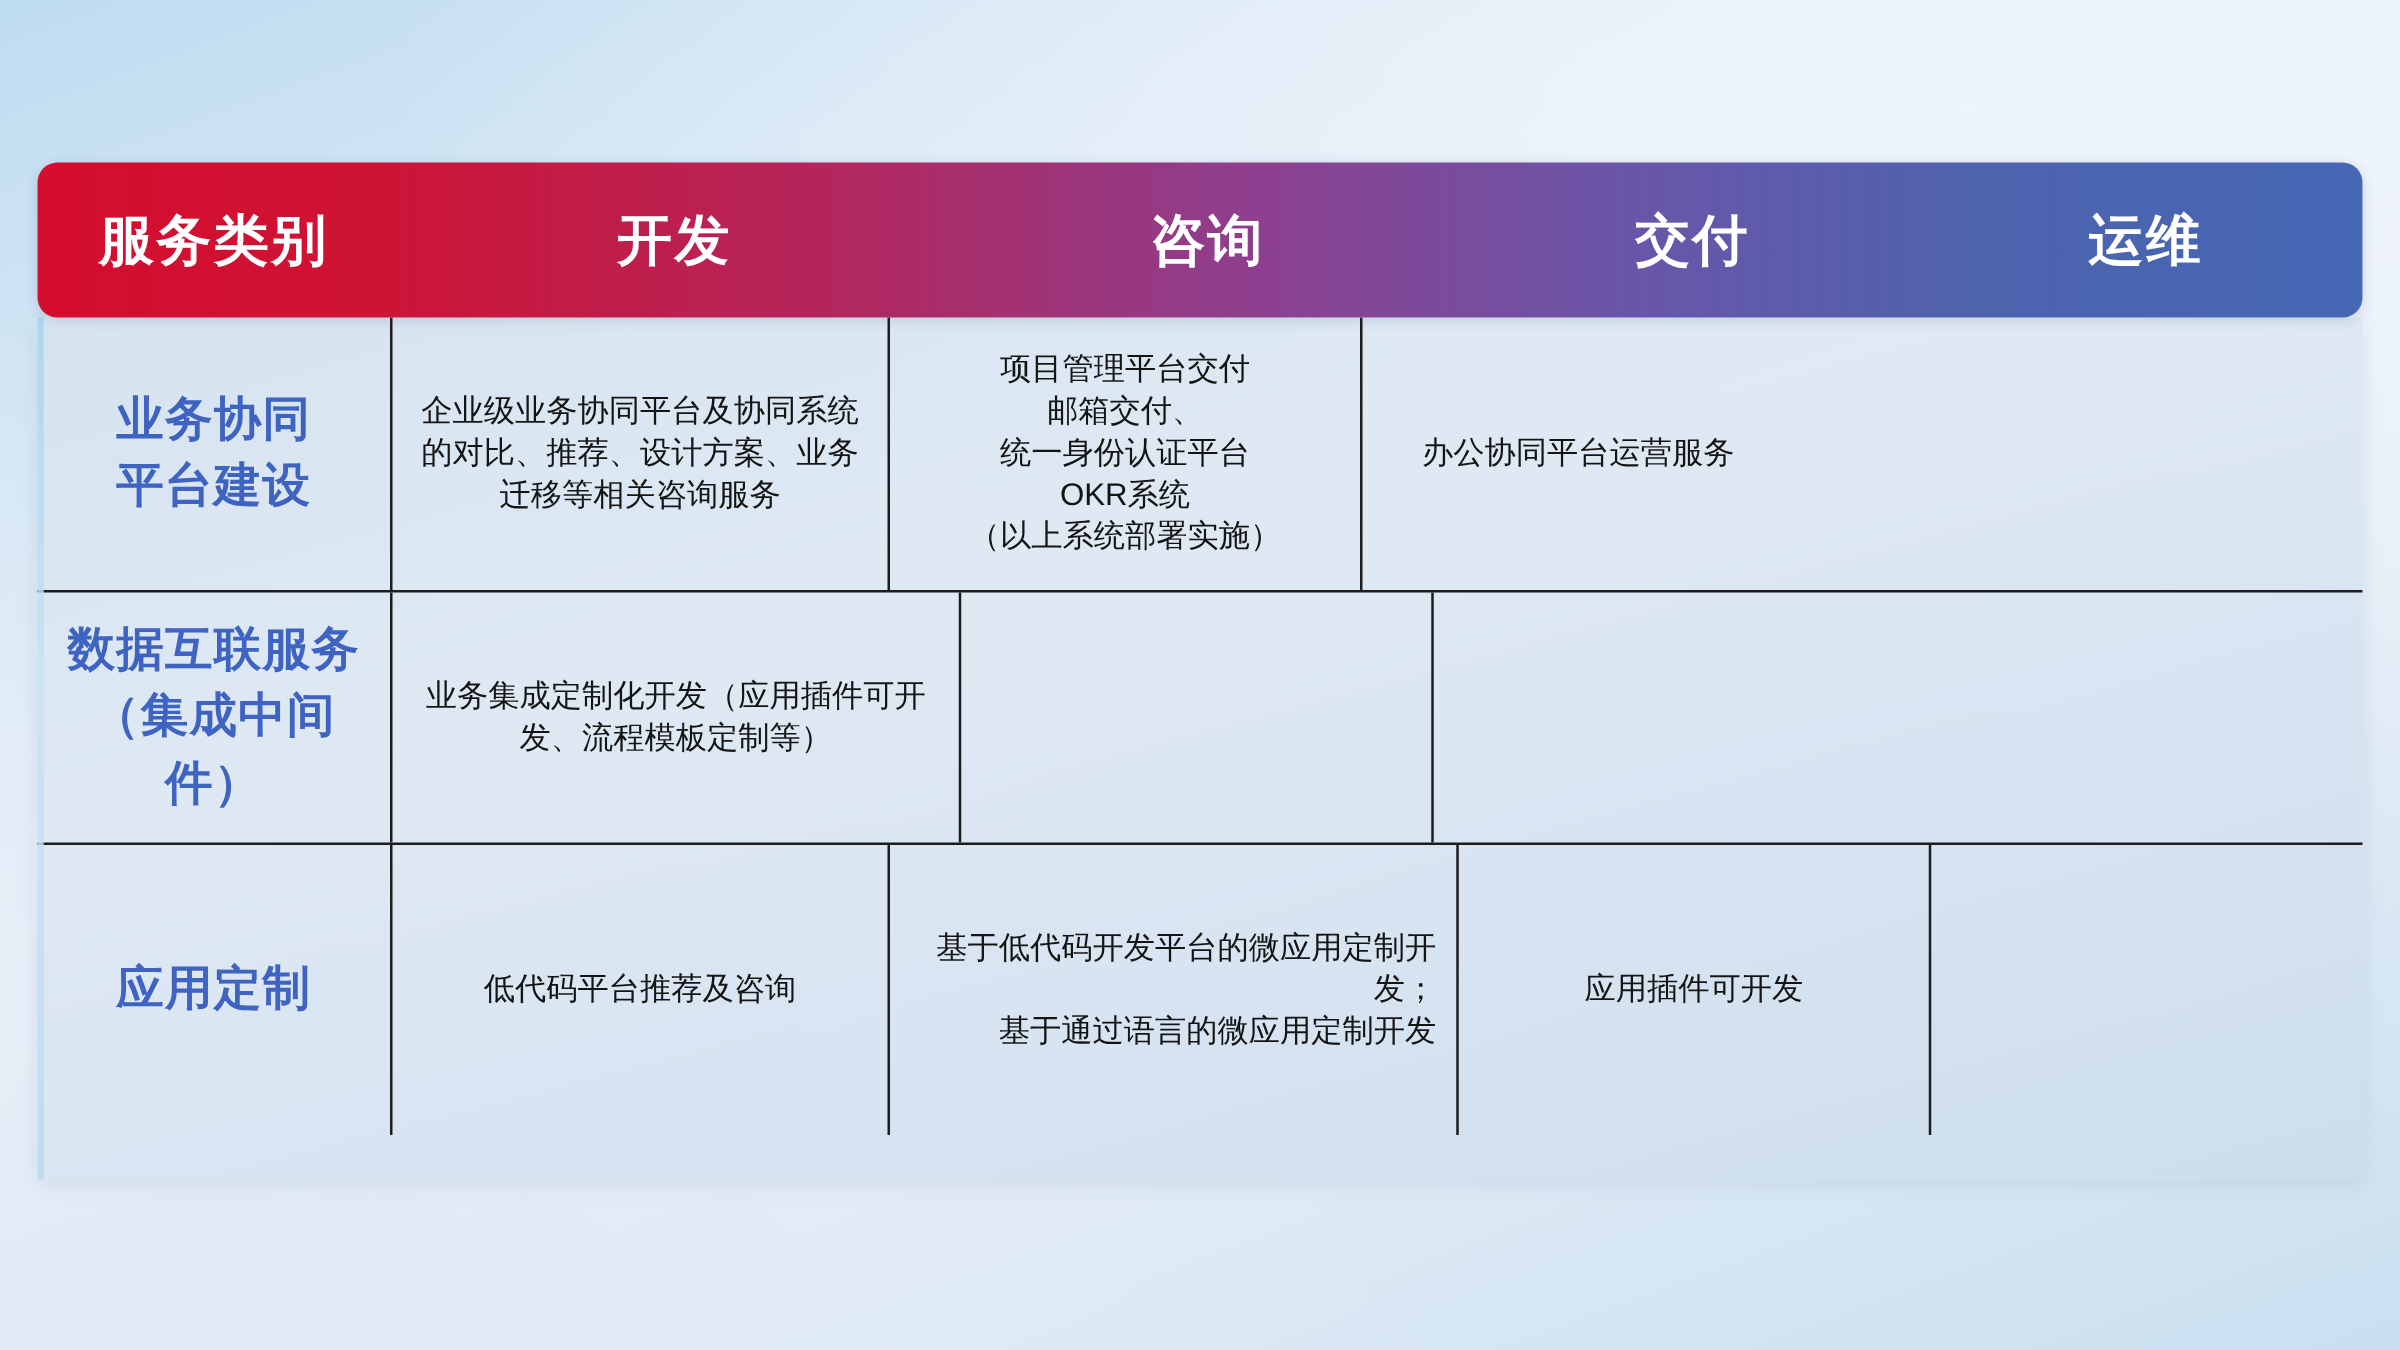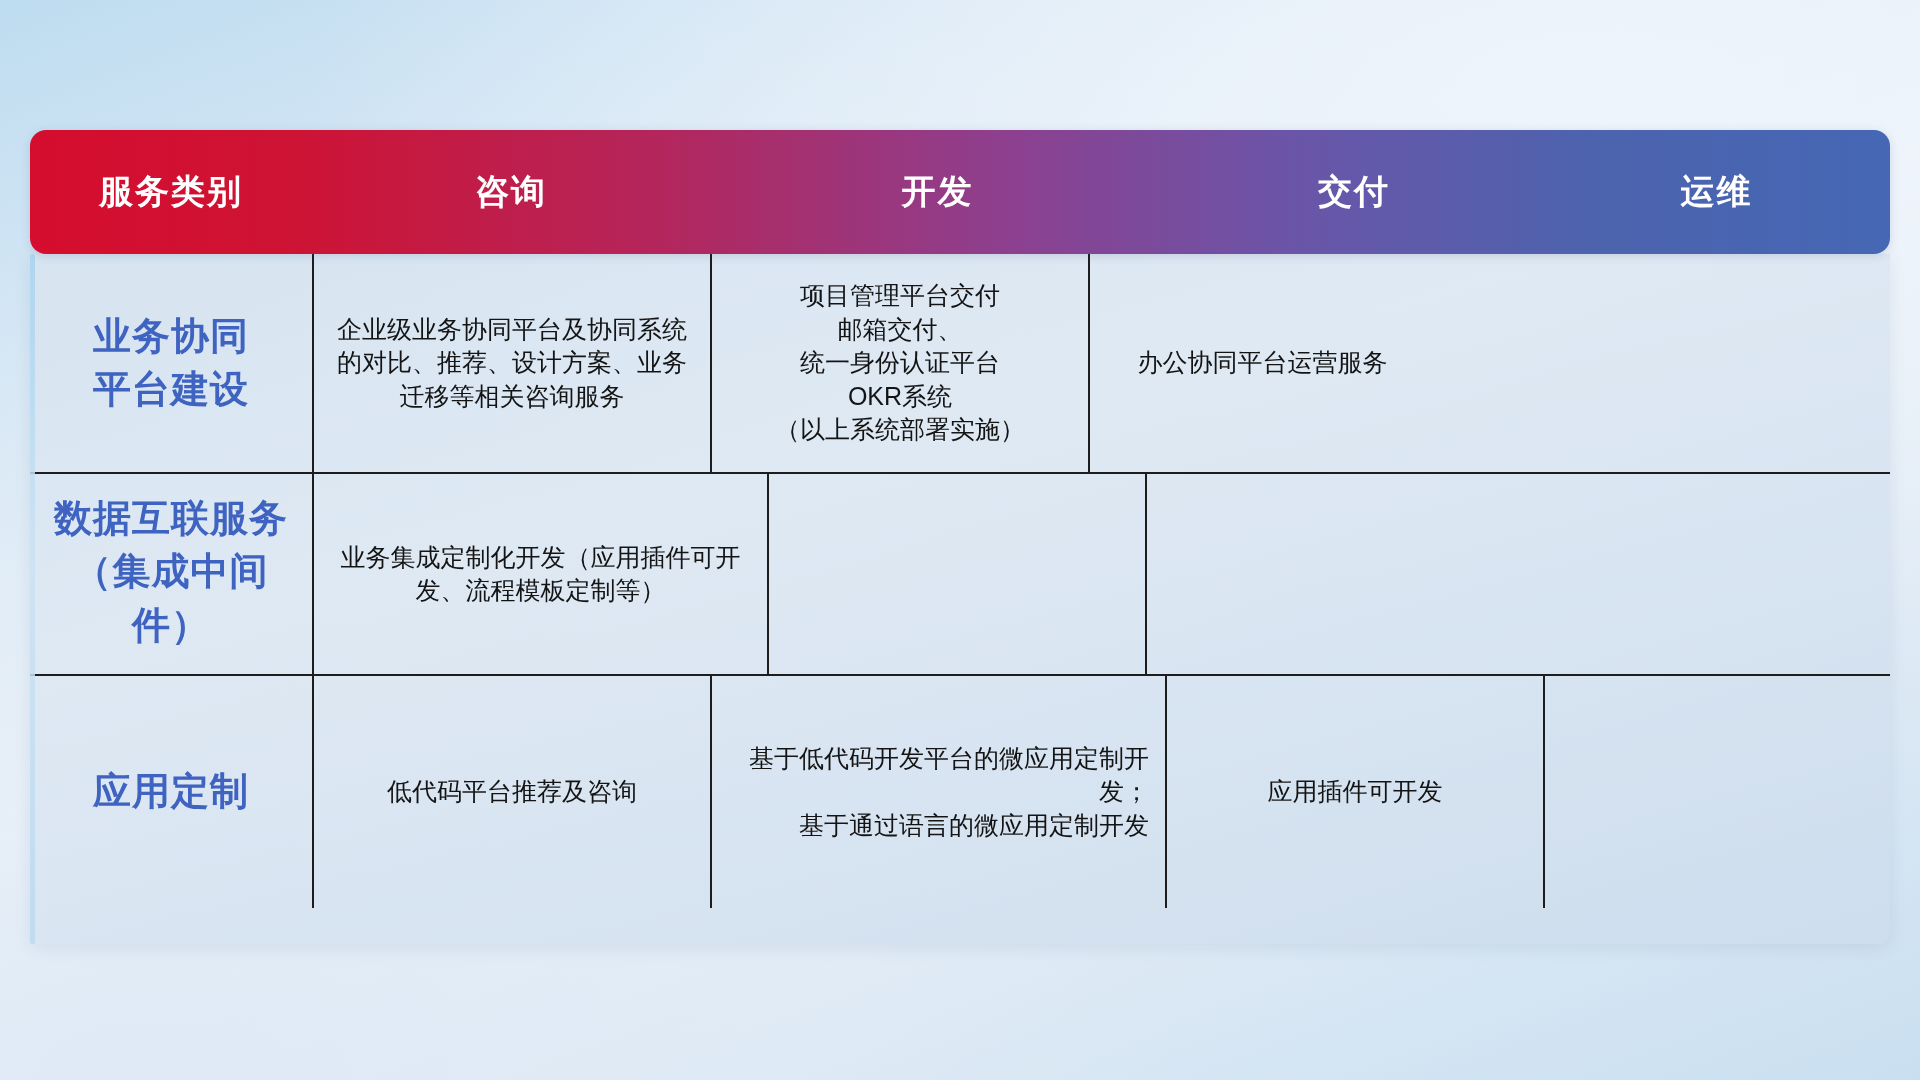--- a/index.html
+++ b/index.html
@@ -21,21 +21,21 @@
   .thead{
     display:flex;height:124px;align-items:center;
     border-radius:16px;
     background:linear-gradient(90deg,
        #d50d2e 0%, #ce1334 14%, #b5255a 33%,
        #8e3f8e 52%, #6a55a8 68%, #4d63ae 84%, #4567b4 100%);
     box-shadow:0 2px 10px rgba(60,70,120,.16);
     position:relative;z-index:3;
   }
   .thead .th{
-    color:#ffffff;font-weight:bold;font-size:34px;letter-spacing:2px;
+    color:#ffffff;font-weight:bold;font-size:44px;letter-spacing:2px;
     text-align:center;
   }
   .tbody{
     position:relative;margin-top:0;
     background:linear-gradient(165deg,
         rgba(215,228,240,.92) 0%,
         rgba(221,232,243,.90) 35%,
         rgba(213,226,240,.90) 70%,
         rgba(205,221,237,.92) 100%);
     border-radius:0 0 12px 12px;
@@ -75,43 +75,43 @@
 </style>
 </head>
 <body>
 
 <div class="stage">
 
   <div class="table-wrap">
 
     <div class="thead">
       <div class="th c0">服务类别</div>
+      <div class="th c2">开发</div>
       <div class="th c1">咨询</div>
-      <div class="th c2">开发</div>
       <div class="th c3">交付</div>
       <div class="th c4">运维</div>
     </div>
 
     <div class="tbody">
       <div class="left-accent"></div>
 
       <div class="row r1">
         <div class="cell cat c0" style="white-space: pre-line;">业务协同
 平台建设</div>
         <div class="cell c1 has-left-rule">企业级业务协同平台及协同系统的对比、推荐、设计方案、业务迁移等相关咨询服务</div>
         <div class="cell c3 has-left-rule" style="white-space: pre-line;">项目管理平台交付
 邮箱交付、
 统一身份认证平台
 OKR系统
 （以上系统部署实施）</div>
         <div class="cell c4 has-left-rule">办公协同平台运营服务</div>
       </div>
 
       <div class="row r2">
-        <div class="cell cat c0" style="white-space: pre-line; font-family: Liberation Mono, monospace;">数据互联服务
+        <div class="cell cat c0" style="white-space: pre-line;">数据互联服务
 （集成中间件）</div>
         <div class="cell c2 has-left-rule">业务集成定制化开发（应用插件可开发、流程模板定制等）</div>
         <div class="cell c3 has-left-rule"></div>
         <div class="cell c4 has-left-rule"></div>
       </div>
 
       <div class="row r3">
         <div class="cell cat c0">应用定制</div>
         <div class="cell c1 has-left-rule">低代码平台推荐及咨询</div>
         <div class="cell c2 has-left-rule" style="white-space: pre-line;">基于低代码开发平台的微应用定制开发；

